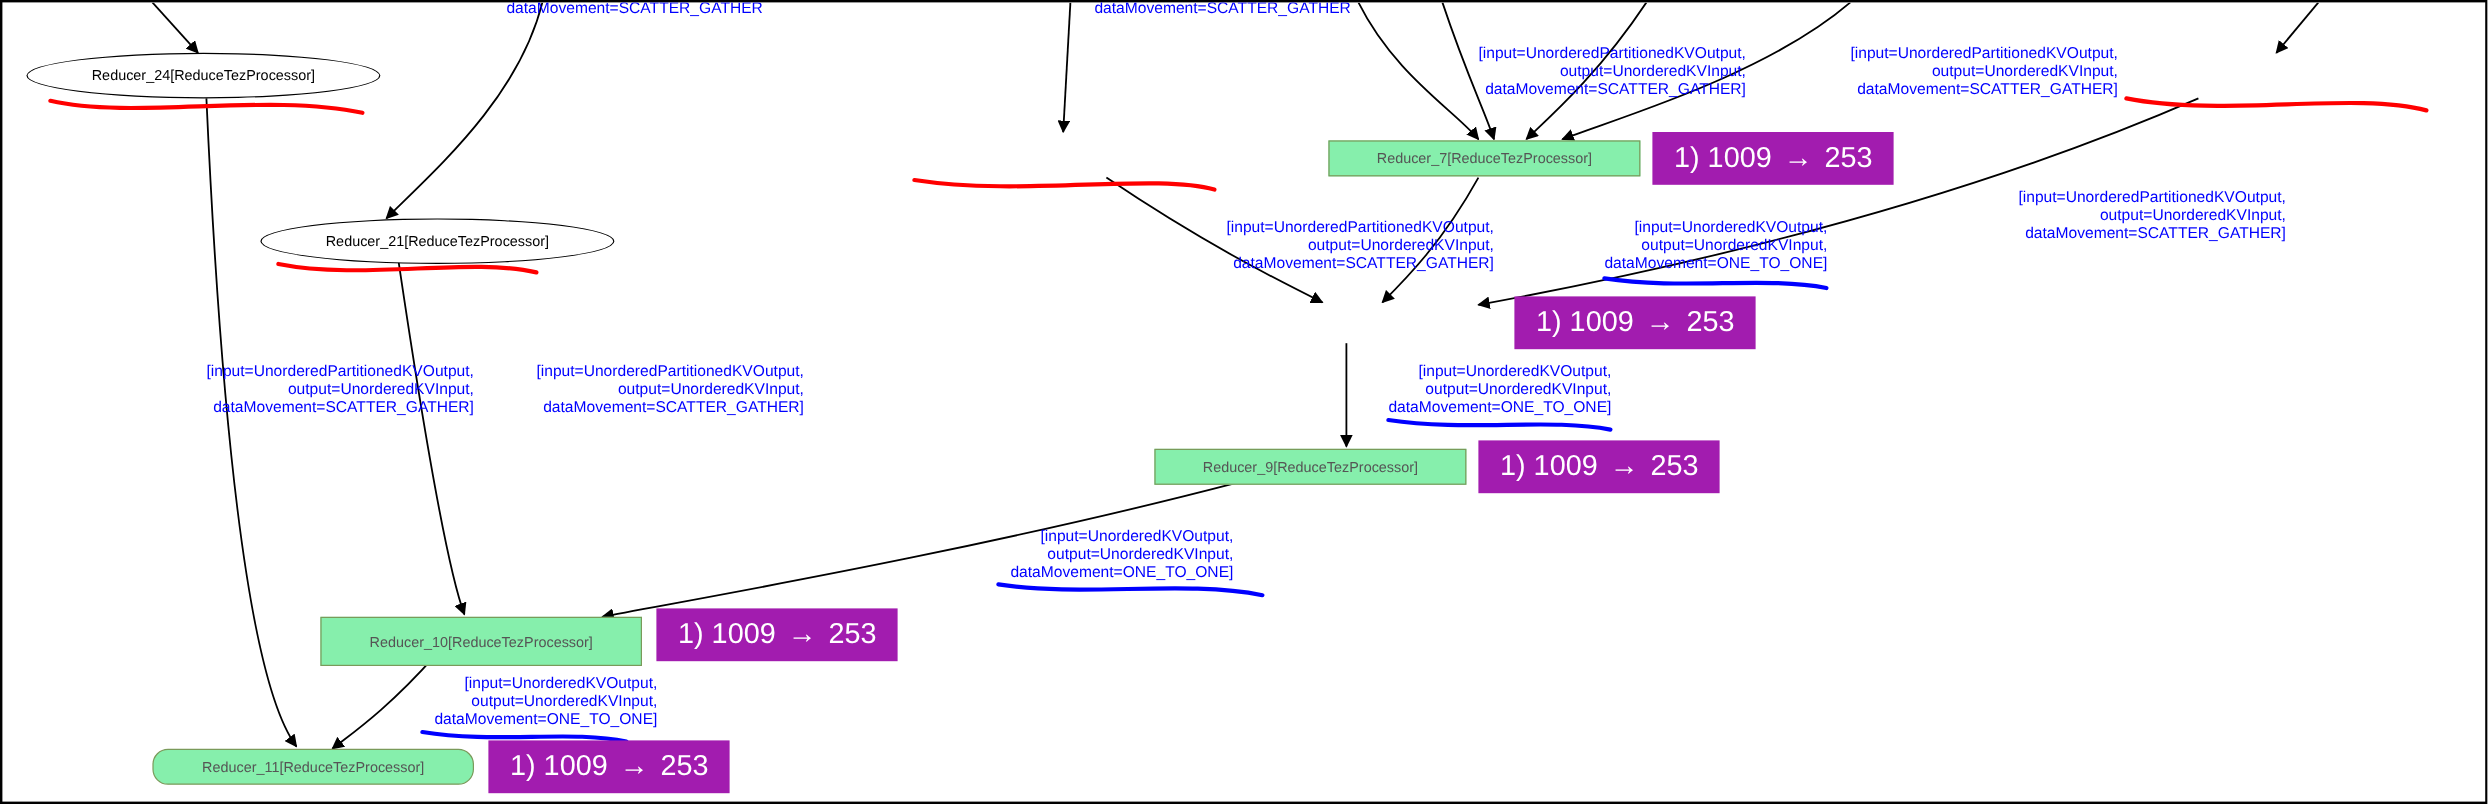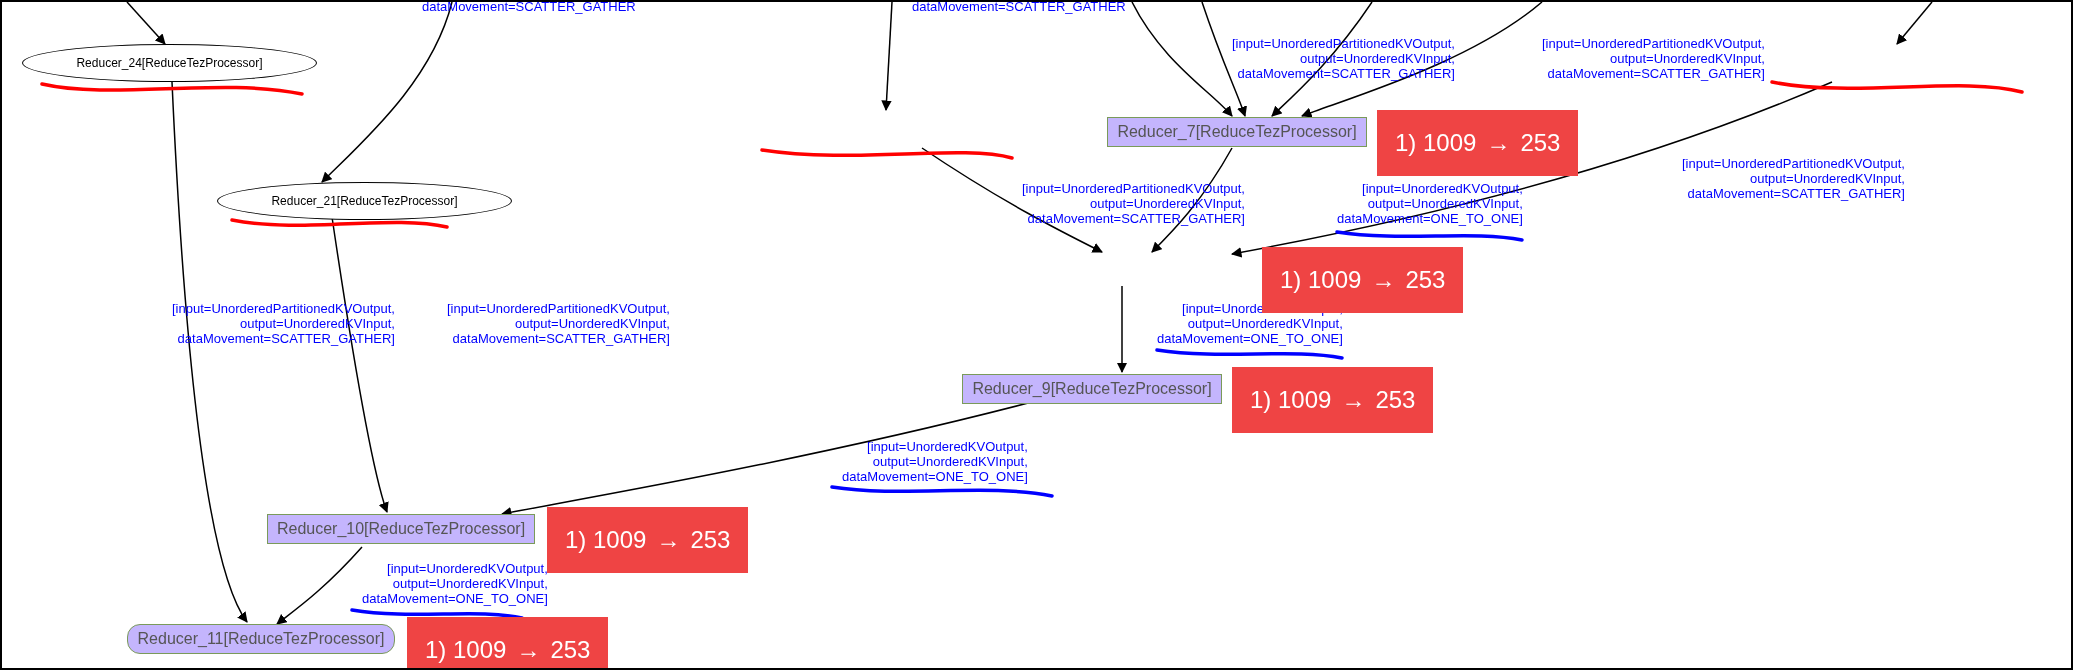--- a/index.html
+++ b/index.html
@@ -35,46 +35,46 @@
     font-size: 12px;
     color: #000;
     white-space: nowrap;
     padding: 0 14px;
     box-sizing: border-box;
   }
 
   .node-box {
     position: absolute;
     border: 1.5px solid #7a9a5a;
-    background: #c4b5fd;
+    background: #86efac;
     display: flex;
     align-items: center;
     justify-content: center;
-    font-size: 16px;
+    font-size: 12px;
     color: #555;
     white-space: nowrap;
     padding: 4px 10px;
     box-sizing: border-box;
   }
 
   .edge-label {
     position: absolute;
     color: #0000ff;
     font-size: 13px;
     line-height: 1.15;
     text-align: right;
     white-space: nowrap;
   }
 
   .annotation {
     position: absolute;
-    background: #ef4444;
+    background: #a21caf;
     color: #ffffff;
     font-size: 24px;
-    padding: 19px 18px;
+    padding: 8px 18px;
     white-space: nowrap;
     display: flex;
     align-items: center;
     gap: 10px;
   }
   .annotation .arrow {
     display: inline-block;
   }
 </style>
 </head>
@@ -129,21 +129,21 @@
 
   <div class="node-ellipse" style="left:215px; top:180px; width:295px; height:38px;">Reducer_21[ReduceTezProcessor]</div>
 
 
 
   <div class="node-box" style="left:1105px; top:115px; width:260px; height:30px;">Reducer_7[ReduceTezProcessor]</div>
 
 
   <div class="node-box" style="left:960px; top:372px; width:260px; height:30px;">Reducer_9[ReduceTezProcessor]</div>
 
-  <div class="node-box" style="left:265px; top:512px; width:268px; height:30px;">Reducer_10[ReduceTezProcessor]</div>
+  <div class="node-box" style="left:265px; top:512px; width:268px; height:41px;">Reducer_10[ReduceTezProcessor]</div>
 
   <div class="node-box" style="left:125px; top:622px; width:268px; height:30px;border-radius:13px;">Reducer_11[ReduceTezProcessor]</div>
 
   <div class="edge-label" style="left:420px; top:-2px;">dataMovement=SCATTER_GATHER</div>
   <div class="edge-label" style="left:910px; top:-2px;">dataMovement=SCATTER_GATHER</div>
 
   <div class="edge-label" style="left:1230px; top:35px; white-space:pre;">[input=UnorderedPartitionedKVOutput,
 output=UnorderedKVInput,
 dataMovement=SCATTER_GATHER]</div>
   <div class="edge-label" style="left:1540px; top:35px; white-space:pre;">[input=UnorderedPartitionedKVOutput,

